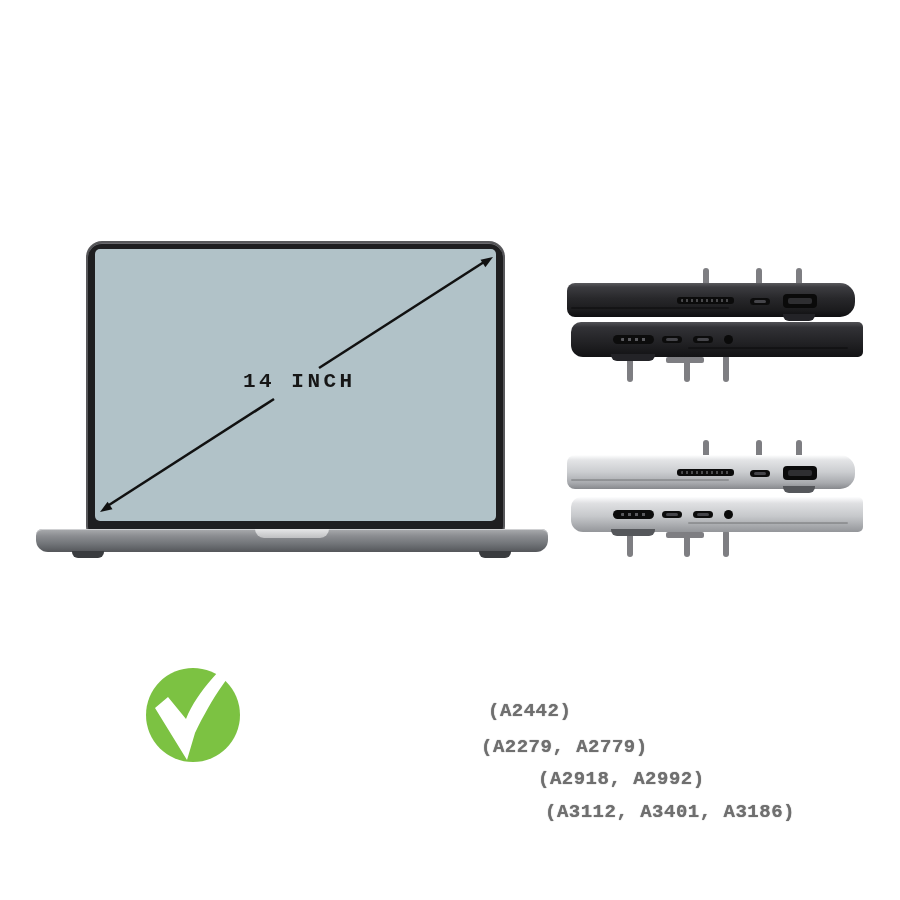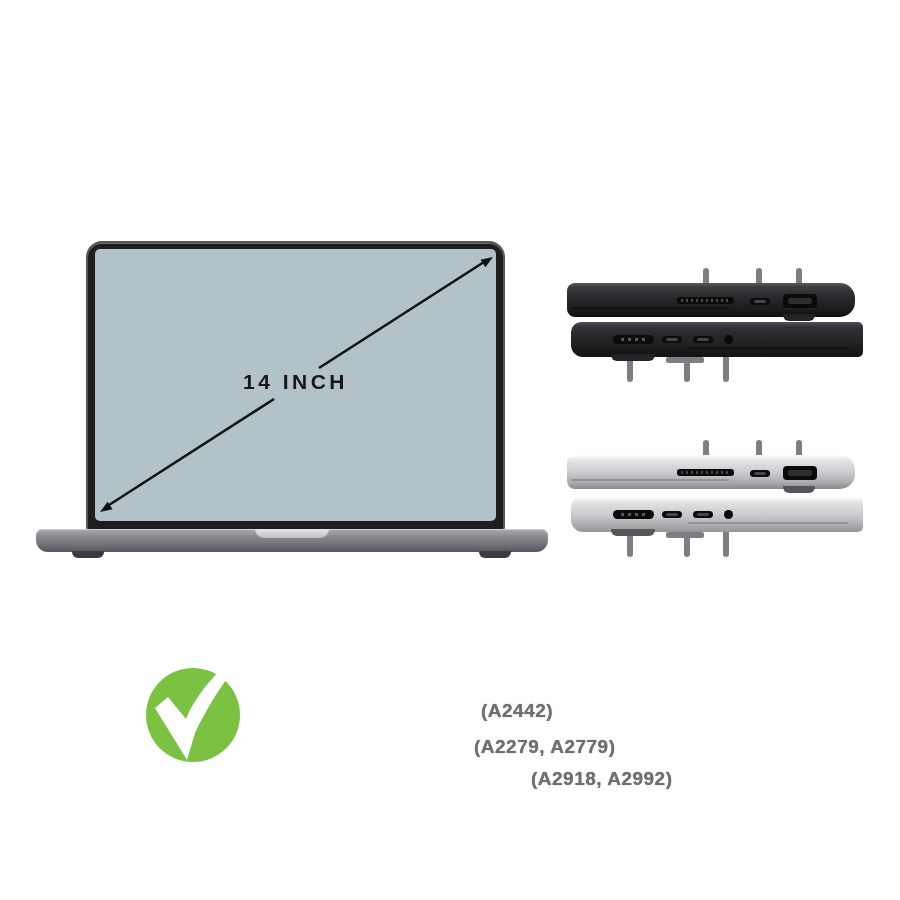--- a/index.html
+++ b/index.html
@@ -1,17 +1,17 @@
 <!DOCTYPE html>
 <html><head>
 <meta charset="utf-8">
 <style>
   html,body{margin:0;padding:0;background:#ffffff;}
   .canvas{position:relative;width:900px;height:900px;background:#ffffff;overflow:hidden;
-          font-family:Liberation Sans, sans-serif;}
+          font-family:Liberation Mono, monospace;}
 
   
   .lid{position:absolute;left:88px;top:243px;width:415px;height:297px;background:#1e1e20;
        border-radius:14px;box-sizing:border-box;padding:6px 7px 19px 7px;
        box-shadow:0 0 0 2px #58585b, inset 0 1px 0 #6a6a6e;}
   .screen{position:relative;width:100%;height:100%;background:#b1c2c8;border-radius:5px;overflow:hidden;}
   .screen svg{position:absolute;left:0;top:0;width:100%;height:100%;}
   .size-label{position:absolute;left:243px;top:370px;width:110px;font-size:21px;font-weight:700;
               letter-spacing:3.5px;color:#161616;white-space:nowrap;}
   .base{position:absolute;left:36px;top:529px;width:512px;height:23px;
@@ -54,21 +54,21 @@
   .sv-foot.r{left:216px;width:32px;}
 
   .pin{position:absolute;width:6px;background:#7e7e82;border-radius:3px;z-index:1;}
   .pin-bar{position:absolute;width:38px;height:6px;background:#7e7e82;border-radius:2px;z-index:1;}
 
   
   .check{position:absolute;left:135px;top:635px;width:140px;height:150px;}
 
   
   .model-line{position:absolute;font-size:19px;font-weight:700;color:#6f6f6f;
-      letter-spacing:.5px;white-space:nowrap;text-shadow:0 0 1px rgba(70,70,70,.75);}
+      letter-spacing:.5px;white-space:nowrap;text-shadow:0 0 1px rgba(70,70,70,.75);margin-left:7px;}
   .m0{left:481px;top:700px;} .m1{left:474px;top:736px;}
   .m2{left:531px;top:768px;} .m3{left:538px;top:801px;}
 </style>
 </head>
 <body>
 
 <div class="canvas">
 
   <div class="lid">
     <div class="screen">
@@ -161,14 +161,15 @@
 
   <svg class="check" viewBox="0 0 140 150">
     <circle cx="58" cy="80" r="47" fill="#7cc242"></circle>
     <path d="M118,15 C97,33 77,63 60,98 L52,125 L20,73 L33,62 L51,84
              C63,55 88,30 114,9 Z" fill="#ffffff"></path>
   </svg>
 
   <div class="model-line m0">(A2442)</div>
   <div class="model-line m1">(A2279, A2779)</div>
   <div class="model-line m2">(A2918, A2992)</div>
+  <div class="model-line m3">(A3112, A3401, A3186)</div>
 
 </div>
 
 </body></html>

